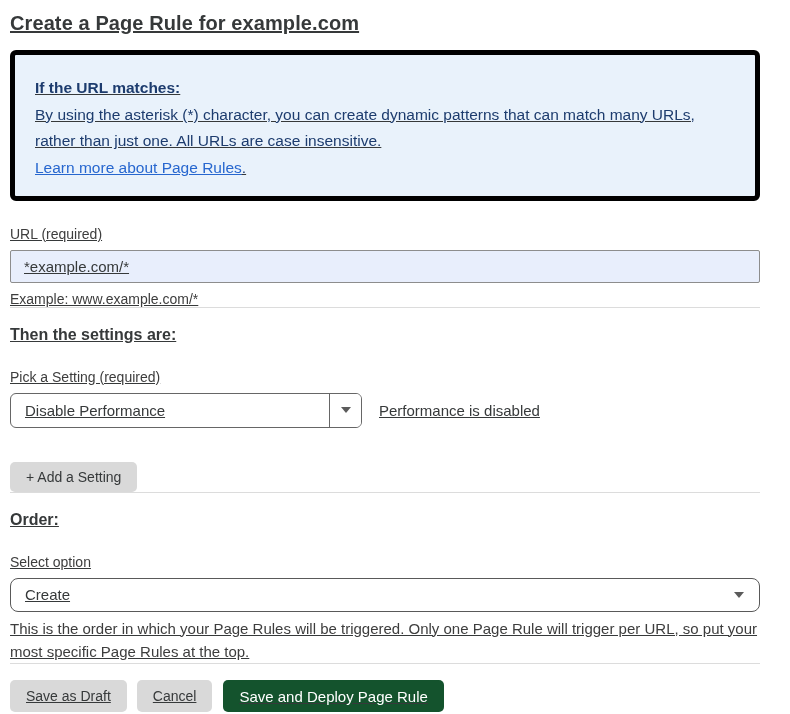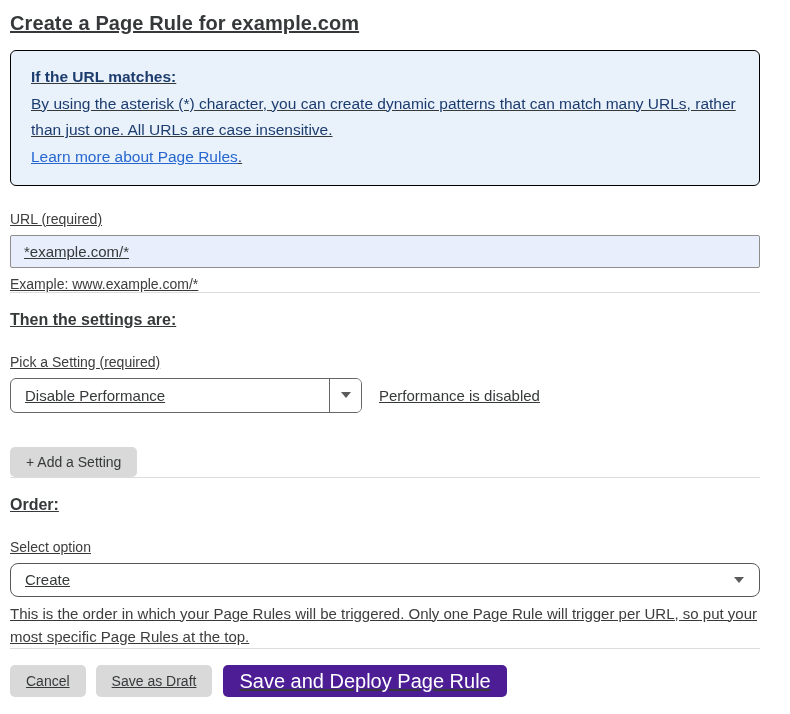--- a/index.html
+++ b/index.html
@@ -16,23 +16,23 @@
   h1.page-title {
     font-size: 20px;
     font-weight: bold;
     color: #36393a;
     margin: 2px 0 15px 0;
     letter-spacing: 0.1px;
   }
 
   .info-box {
     background: #e9f2fb;
-    border: 1px solid #000000;
+    border: 5px solid #000000;
     border-radius: 6px;
-    padding: 13px 20px 14px 20px;
+    padding: 20px 20px 14px 20px;
     color: #1d3c6e;
     font-size: 15.5px;
     line-height: 1.72;
   }
   .info-box p { margin: 0; }
   .info-heading { font-weight: bold; }
   .info-link-line a {
     color: #2767cf;
     text-decoration: underline;
     cursor: pointer;
@@ -132,21 +132,21 @@
     height: 32px;
     border: none;
     border-radius: 5px;
     font-size: 14px;
     padding: 0 16px;
     font-family: "Liberation Sans", sans-serif;
     cursor: pointer;
     white-space: nowrap;
   }
   .btn-gray { background: #d9d9d9; color: #36393a; }
-  .btn-blue { background: #4c1d95; color: #ffffff; font-size: 20px; }
+  .btn-blue { background: #14532d; color: #ffffff; font-size: 15px; }
   .add-setting-btn { margin-top: 34px; height: 30px; }
 
   .order-select {
     margin-top: 8px;
     border: 1px solid #595959;
     border-radius: 8px;
     height: 34px;
     display: flex;
     align-items: center;
     justify-content: space-between;
@@ -216,19 +216,19 @@
     <div class="order-select">
       <span class="select-value">Create</span>
       <span class="caret-down"></span>
     </div>
 
     <p class="help-text">This is the order in which your Page Rules will be triggered. Only one Page Rule will trigger per URL, so put your most specific Page Rules at the top.</p>
 
     <hr class="divider hr-3">
 
     <div class="footer-row">
+      <button class="btn btn-gray">Save as Draft</button>
       <button class="btn btn-gray">Cancel</button>
-      <button class="btn btn-gray">Save as Draft</button>
       <button class="btn btn-blue">Save and Deploy Page Rule</button>
     </div>
 
   </div>
 </div>
 
 </body></html>

